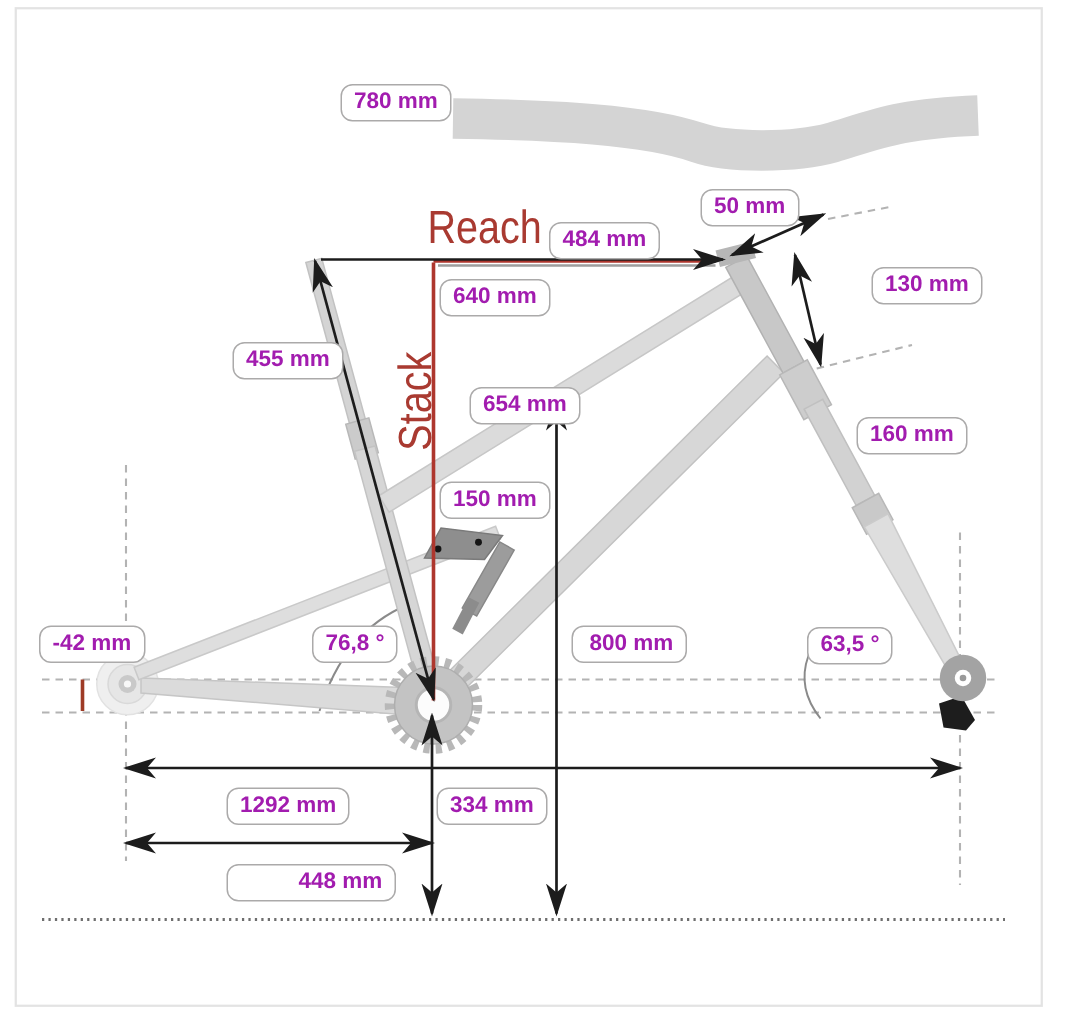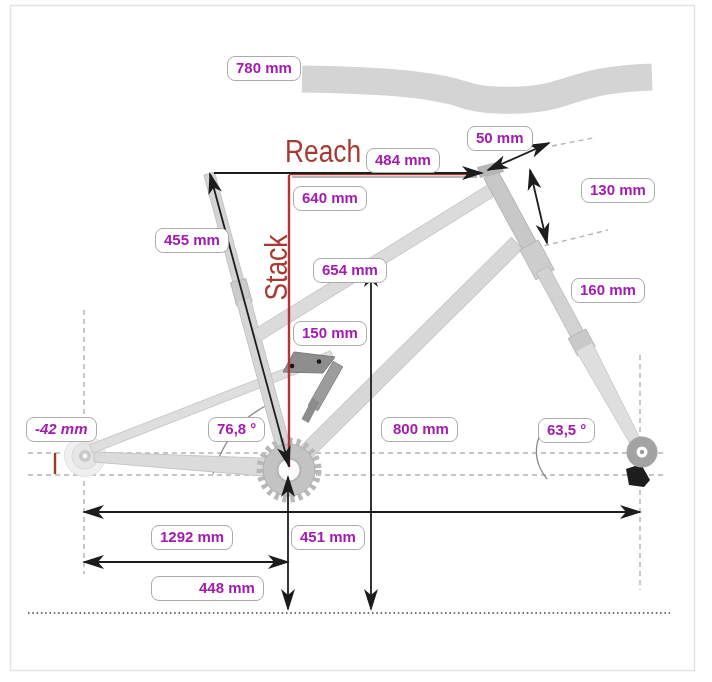--- a/index.html
+++ b/index.html
@@ -119,22 +119,22 @@
 <div id="labels">
       <div class="mlabel" style="left: 227px; top: 56px;">780 mm</div>
       <div class="mlabel" style="left: 366px; top: 128px; margin-top: 20px;">484 mm</div>
       <div class="mlabel" style="left: 467px; top: 126px;">50 mm</div>
       <div class="mlabel" style="left: 581px; top: 178px;">130 mm</div>
       <div class="mlabel" style="left: 293px; top: 186px;">640 mm</div>
       <div class="mlabel" style="left: 155px; top: 228px;">455 mm</div>
       <div class="mlabel" style="left: 293px; top: 258px; margin-left: 20px;">654 mm</div>
       <div class="mlabel" style="left: 571px; top: 278px;">160 mm</div>
       <div class="mlabel" style="left: 293px; top: 321px; text-align: center;">150 mm</div>
-      <div class="mlabel" style="left: 26px; top: 417px; font-style: italic;">-42 mm</div>
+      <div class="mlabel" style="left: 26px; top: 417px;">-42 mm</div>
       <div class="mlabel" style="left: 208px; top: 417px;">76,8 °</div>
       <div class="mlabel" style="left: 381px; top: 417px; padding-left: 11px;">800 mm</div>
       <div class="mlabel" style="left: 538px; top: 418px;">63,5 °</div>
       <div class="mlabel" style="left: 151px; top: 525px;">1292 mm</div>
-      <div class="mlabel" style="left: 291px; top: 525px;">451 mm</div>
+      <div class="mlabel" style="left: 291px; top: 525px;">334 mm</div>
       <div class="mlabel" style="left: 151px; top: 576px; padding-left: 47px;">448 mm</div>
     </div>
 
 </div>
 
 </body></html>

